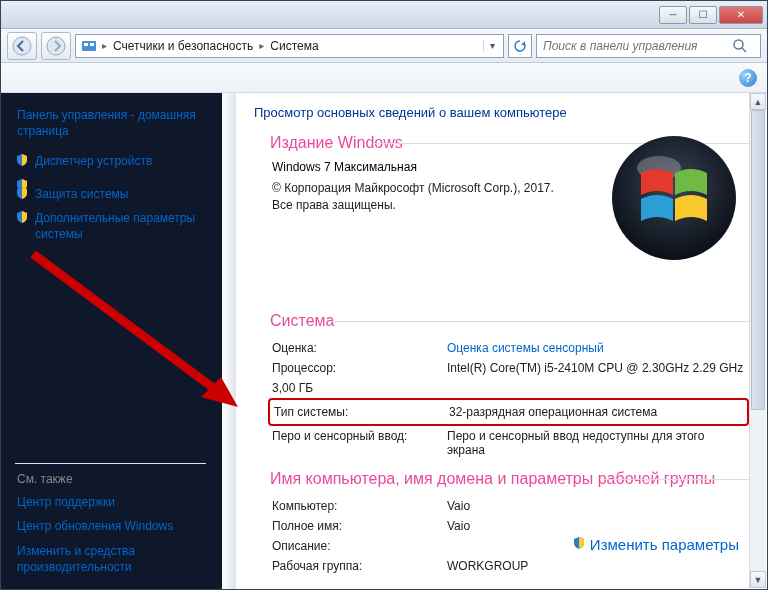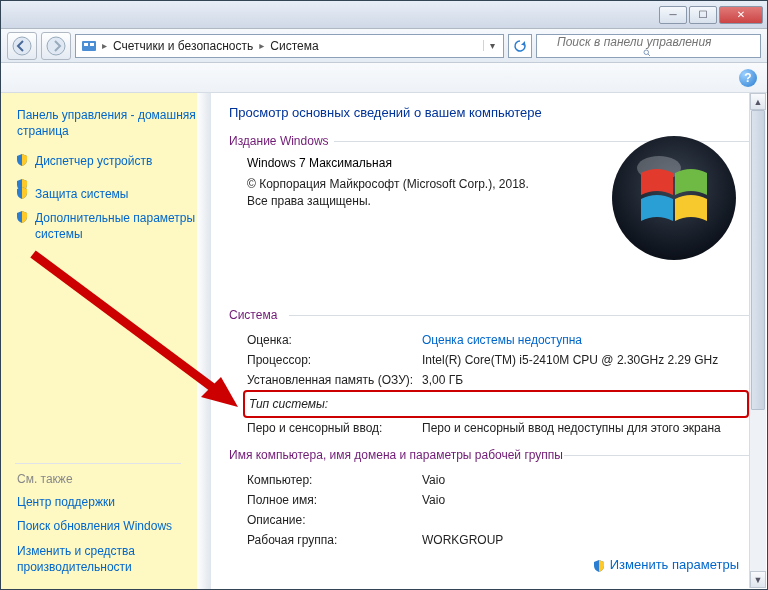--- a/index.html
+++ b/index.html
@@ -10,51 +10,51 @@
   .tb-btn.close { width: 44px; background: linear-gradient(#e07a78,#c44); color: #fff; }
   .navbar { height: 34px; background: linear-gradient(#f6f9fc,#e5ebf3); display: flex; align-items: center; padding: 0 6px; gap: 4px; border-bottom: 1px solid #c3cbd6; }
   .nav-arrow { width: 30px; height: 28px; border: 1px solid #b0b8c4; border-radius: 3px; background: linear-gradient(#fdfefe,#e5ebf3); display: flex; align-items: center; justify-content: center; }
   .nav-arrow svg { width: 20px; height: 20px; }
   .addr { flex: 1; height: 24px; border: 1px solid #8ca0b8; background: #fff; display: flex; align-items: center; font-size: 12px; padding: 0 2px; }
   .addr-icon { width: 16px; height: 16px; margin: 0 3px; }
   .crumb { padding: 0 4px; color: #222; }
   .crumb-sep { color: #666; font-size: 10px; padding: 0 2px; }
   .addr-drop { margin-left: auto; width: 18px; text-align: center; color: #555; font-size: 10px; border-left: 1px solid #ccd4e0; }
   .refresh { width: 24px; height: 24px; border: 1px solid #8ca0b8; background: #fff; display: flex; align-items: center; justify-content: center; }
-  .search { width: 225px; height: 24px; border: 1px solid #8ca0b8; background: #fff; display: flex; align-items: center; flex-direction: column; }
+  .search { width: 225px; height: 24px; border: 1px solid #8ca0b8; background: #fff; display: flex; align-items: center; }
   .search input { border: none; outline: none; font-size: 12px; font-style: italic; color: #777; width: 195px; padding: 0 6px; }
   .search-icon { width: 16px; height: 16px; margin-right: 4px; }
   .toolbar { height: 30px; background: linear-gradient(#f8fafc,#eef2f7); border-bottom: 1px solid #d6dce4; display: flex; justify-content: flex-end; align-items: center; padding: 0 10px; }
   .help-icon { width: 18px; height: 18px; border-radius: 50%; background: radial-gradient(circle at 30% 30%, #9cd0ff, #2a7dd1); color: #fff; font-size: 12px; font-weight: bold; display: flex; align-items: center; justify-content: center; }
   .body { display: flex; height: calc(100% - 92px); }
-  .sidebar { width: 210px; background: #fef9c3; padding: 10px 8px 0 14px; position: relative; }
+  .sidebar { width: 235px; background: #0f172a; padding: 10px 8px 0 14px; position: relative; }
   .sidebar::after { content: ''; position: absolute; right: 0; top: 0; bottom: 0; width: 14px; background: linear-gradient(to right, #fff, #dfe5ec); }
   .side-link { color: #0066cc; font-size: 12px; padding: 4px 2px 4px 20px; position: relative; line-height: 1.35; cursor: pointer; }
   .side-link.head { color: #0066cc; padding-left: 2px; margin-bottom: 6px; }
   .side-link .shield { position: absolute; left: 0; top: 4px; width: 14px; height: 14px; }
   .side-bottom { position: absolute; bottom: 10px; left: 14px; right: 30px; }
   .side-bottom .hdr { color: #888; font-size: 12px; border-top: 1px solid #e0e4ea; padding: 8px 2px 4px 2px; }
   .side-bottom .lnk { color: #0066cc; font-size: 12px; padding: 4px 2px; line-height: 1.35; cursor: pointer; }
   .main { flex: 1; padding: 12px 18px 10px 18px; overflow: hidden; position: relative; }
   .main h1 { color: #003399; font-size: 13px; font-weight: normal; margin-bottom: 14px; }
-  .group-label { color: #701a75; font-size: 12px; position: relative; margin-bottom: 8px; }
+  .group-label { color: #ec4899; font-size: 16px; position: relative; margin-bottom: 8px; margin-left: 16px; }
   .group-label::after { content: ''; position: absolute; left: 105px; right: 0; top: 50%; height: 1px; background: #d8dde4; }
   .group-label.sys::after { left: 60px; }
   .group-label.net::after { left: 335px; }
   .edition { padding-left: 18px; font-size: 12px; }
   .edition .line1 { margin-bottom: 6px; }
   .edition .line2 { color: #222; max-width: 300px; line-height: 1.4; }
   .logo-wrap { position: absolute; right: 28px; top: 40px; width: 130px; height: 130px; }
   .kv { display: flex; font-size: 12px; padding: 3px 4px 3px 18px; }
   .kv .k { width: 175px; color: #222; }
   .kv .v { flex: 1; color: #222; }
   .kv .v a { color: #0066cc; text-decoration: none; }
   .highlight-box { border: 2px solid #c00; border-radius: 4px; margin-left: 14px; padding: 2px 0; }
-  .highlight-box .kv { padding-left: 4px; font-style: italic; }
-  .change-link { position: absolute; right: 28px; top: 464px; display: flex; align-items: flex-end; gap: 4px; font-size: 13px; }
+  .highlight-box .kv { padding-left: 4px; }
+  .change-link { position: absolute; right: 28px; top: 443px; display: flex; align-items: flex-start; gap: 4px; font-size: 15px; }
   .change-link .shield { width: 14px; height: 14px; }
   .change-link a { color: #0066cc; text-decoration: none; line-height: 1.2; }
   .arrow-overlay { position: absolute; left: 22px; top: 248px; width: 230px; height: 170px; pointer-events: none; z-index: 5; }
   .scrollbar { position: absolute; right: 1px; top: 92px; bottom: 1px; width: 17px; background: #eef1f5; border-left: 1px solid #d6dce4; }
   .sb-btn { height: 17px; background: linear-gradient(#f8fafc,#e0e6ee); border: 1px solid #c0c8d4; display: flex; align-items: center; justify-content: center; font-size: 9px; color: #556; }
   .sb-thumb { position: absolute; top: 17px; left: 1px; right: 1px; height: 300px; background: linear-gradient(to right,#dbe3ed,#c7d2e0); border: 1px solid #b5c0ce; border-radius: 1px; }
 </style>
 </head>
 <body>
 
@@ -136,32 +136,32 @@
         <svg class="shield" viewBox="0 0 14 14">
             <path d="M7 1l5 2v4c0 3-2 5-5 6-3-1-5-3-5-6V3z" fill="#2a7dd1"></path>
             <path d="M7 1l5 2v4c0 3-2 5-5 6V1z" fill="#ffc929"></path>
           </svg>
         <span>Дополнительные параметры системы</span>
       </div>
 
       <div class="side-bottom">
         <div class="hdr">См. также</div>
         <div class="lnk">Центр поддержки</div>
-        <div class="lnk">Поиск обновления Windows</div>
+        <div class="lnk">Центр обновления Windows</div>
         <div class="lnk">Изменить и средства производительности</div>
       </div>
     </div>
 
     <div class="main">
       <h1>Просмотр основных сведений о вашем компьютере</h1>
 
       <div class="group-label">Издание Windows</div>
       <div class="edition">
         <div class="line1">Windows 7 Максимальная</div>
-        <div class="line2">© Корпорация Майкрософт (Microsoft Corp.), 2018. Все права защищены.</div>
+        <div class="line2">© Корпорация Майкрософт (Microsoft Corp.), 2017. Все права защищены.</div>
       </div>
 
       <div class="logo-wrap">
         <svg viewBox="0 0 130 130">
           <defs>
             <radialGradient id="orb" cx="50%" cy="40%" r="60%">
                 <stop offset="0%" stop-color="#3a4452"></stop>
                 <stop offset="100%" stop-color="#0a0f18"></stop>
               </radialGradient>
           </defs>
@@ -174,33 +174,33 @@
             <path d="M34 34 Q50 26 66 34 L66 56 Q50 48 34 56 Z" fill="#f8c92c"></path>
           </g>
         </svg>
       </div>
 
       <div style="height: 98px;"></div>
 
       <div class="group-label sys">Система</div>
       <div class="kv">
           <div class="k">Оценка:</div>
-          <div class="v"><a>Оценка системы недоступна</a></div>
+          <div class="v"><a>Оценка системы сенсорный</a></div>
         </div>
       <div class="kv">
           <div class="k">Процессор:</div>
           <div class="v">Intel(R) Core(TM) i5-2410M CPU @ 2.30GHz   2.29 GHz</div>
         </div>
       <div class="kv">
-          <div class="k">Установленная память (ОЗУ):</div>
           <div class="v">3,00 ГБ</div>
         </div>
       <div class="highlight-box">
         <div class="kv">
             <div class="k">Тип системы:</div>
+            <div class="v">32-разрядная операционная система</div>
           </div>
       </div>
       <div class="kv">
           <div class="k">Перо и сенсорный ввод:</div>
           <div class="v">Перо и сенсорный ввод недоступны для этого экрана</div>
         </div>
 
       <div style="height: 10px;"></div>
       <div class="group-label net">Имя компьютера, имя домена и параметры рабочей группы</div>
       <div class="kv">

